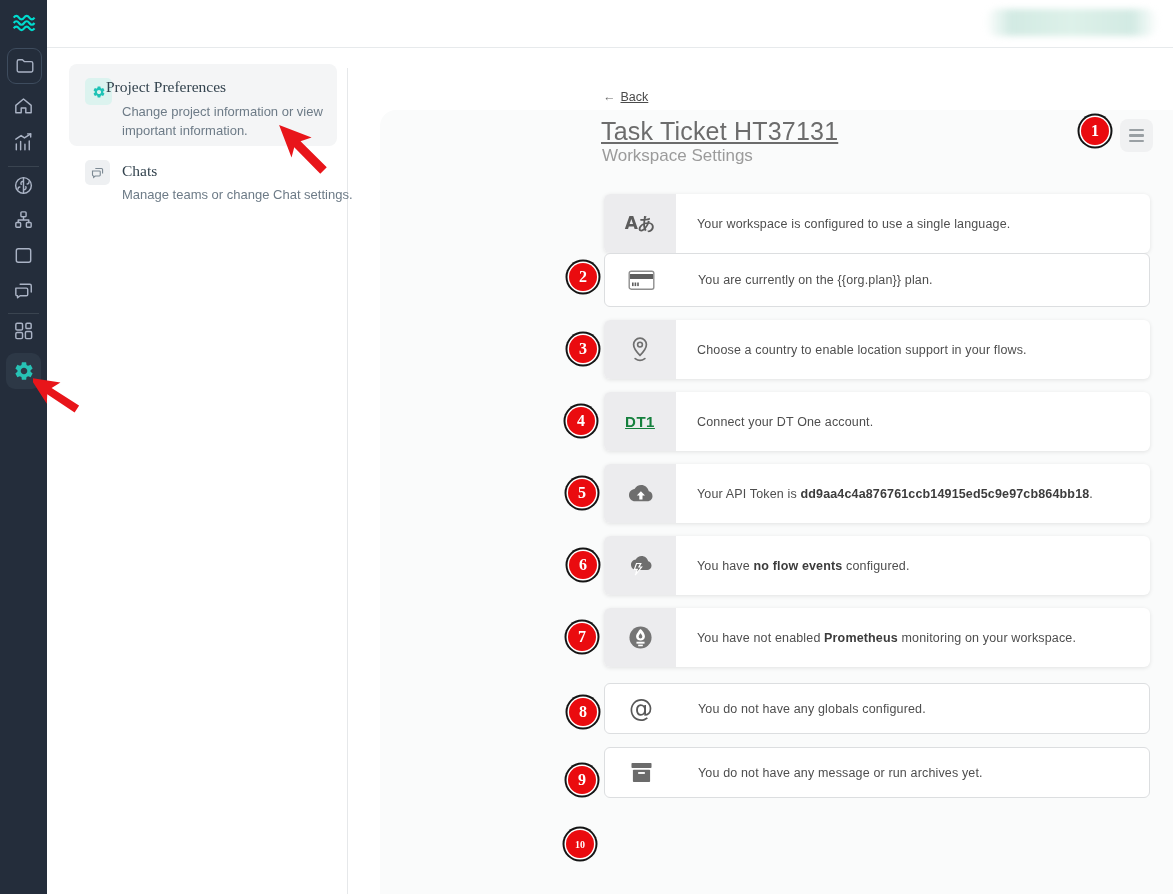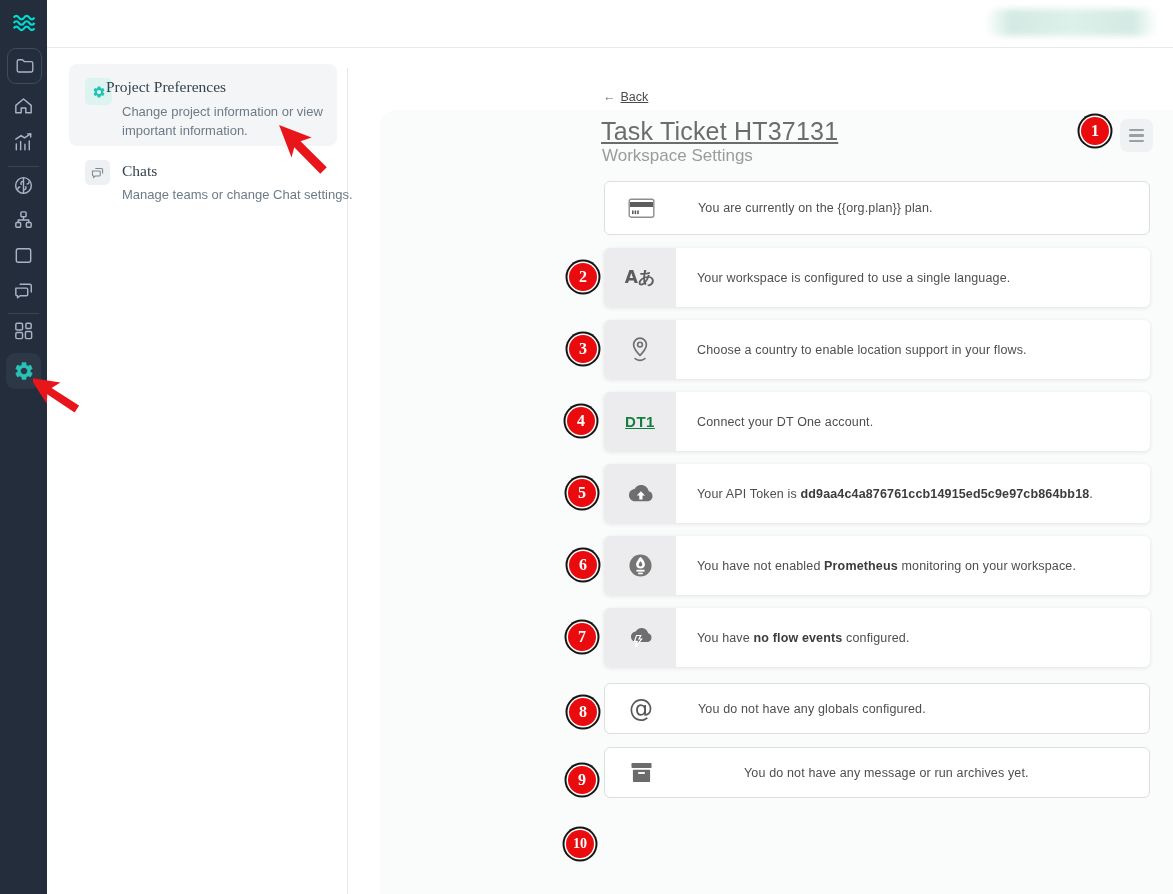--- a/index.html
+++ b/index.html
@@ -58,21 +58,21 @@
   .shadowed .iconbox{background:#ececee;border-radius:6px 0 0 6px;}
   .card-text{margin-left:21px;font-size:12.5px;color:#4e4e4e;letter-spacing:.15px;}
   .card-text b{color:#3c3c3c;}
   .glyph{color:#5c5c5c;font-weight:bold;}
   .glyph.translate{font-family:"DejaVu Sans",sans-serif;font-size:17px;}
   .glyph.dtone{font-size:15px;letter-spacing:.5px;color:#15803d;text-decoration:underline;}
   .glyph.atsign{font-family:"DejaVu Sans",sans-serif;font-size:24px;font-weight:normal;color:#585858;}
   .c1{height:54px;}
   .c2to8{height:59px;margin-top:13px;}
   .c9{height:51px;margin-top:16px;}
-  .c10{height:51px;margin-top:13px;gap:46px;}
+  .c10{height:51px;margin-top:13px;}
 
   
   .circle{position:absolute;width:28px;height:28px;border-radius:50%;background:#ea0b0f;
           box-shadow:0 0 0 1.5px #ffffff,0 0 0 3.5px #141414;
           color:#fff;font-family:"Liberation Serif","DejaVu Serif",serif;font-weight:bold;font-size:16px;
           display:flex;align-items:center;justify-content:center;}
   .arrow{position:absolute;}
 </style>
 </head>
 <body>
@@ -194,42 +194,42 @@
   <div class="page-subtitle">Workspace Settings</div>
 
   <div class="menu-btn">
     <i></i>
       <i></i>
       <i></i>
   </div>
 
   <div class="cards">
 
+    <div class="card shadowed c2to8">
+      <div class="iconbox">
+        <span class="glyph translate">Aあ</span>
+      </div>
+      <div class="card-text"><span>Your workspace is configured to use a single language.</span><b></b><span></span></div>
+    </div>
+
     <div class="card boxed c1">
       <div class="iconbox">
         <svg width="27" height="21" viewBox="0 0 27 21">
           <rect x="1.2" y="1.2" width="24.6" height="18" rx="2" fill="#fff" stroke="#8e8e8e" stroke-width="1.4"></rect>
           <rect x="2" y="4" width="23" height="5" fill="#5e5e5e"></rect>
           <rect x="4" y="12.5" width="1.6" height="3.6" fill="#5e5e5e"></rect>
           <rect x="6.6" y="12.5" width="1.6" height="3.6" fill="#5e5e5e"></rect>
           <rect x="9.2" y="12.5" width="1.6" height="3.6" fill="#5e5e5e"></rect>
         </svg>
       </div>
       <div class="card-text"><span>You are currently on the {{org.plan}} plan.</span><b></b><span></span></div>
     </div>
 
     <div class="card shadowed c2to8">
       <div class="iconbox">
-        <span class="glyph translate">Aあ</span>
-      </div>
-      <div class="card-text"><span>Your workspace is configured to use a single language.</span><b></b><span></span></div>
-    </div>
-
-    <div class="card shadowed c2to8">
-      <div class="iconbox">
         <svg width="24" height="27" viewBox="0 0 24 27">
           <path d="M12,2.2 C8.4,2.2 5.6,5 5.6,8.6 C5.6,13.2 12,19.4 12,19.4 C12,19.4 18.4,13.2 18.4,8.6 C18.4,5 15.6,2.2 12,2.2 Z" fill="none" stroke="#6f6f6f" stroke-width="1.7"></path>
           <circle cx="12" cy="8.6" r="2.4" fill="none" stroke="#6f6f6f" stroke-width="1.6"></circle>
           <path d="M7.2,22.6 q4.8,3.4 9.6,0" fill="none" stroke="#6f6f6f" stroke-width="1.7" stroke-linecap="round"></path>
         </svg>
       </div>
       <div class="card-text"><span>Choose a country to enable location support in your flows.</span><b></b><span></span></div>
     </div>
 
 
@@ -241,43 +241,43 @@
     </div>
 
     <div class="card shadowed c2to8">
       <div class="iconbox">
         <svg width="27" height="21" viewBox="0 0 27 21">
           <path d="M21.8,8.3 C21,4.7 17.9,2 14.2,2 C11.3,2 8.8,3.6 7.5,6.1 C4.4,6.4 2,9 2,12.2 C2,15.5 4.7,18.2 8,18.2 H20.5 C23.3,18.2 25.5,16 25.5,13.2 C25.5,10.6 23.9,8.6 21.8,8.3 Z" fill="#6e6e6e"></path>
           <path d="M13.9,8.3 L9.8,12.4 H12.3 V16.6 H15.5 V12.4 H18 Z" fill="#ffffff"></path>
         </svg>
       </div>
       <div class="card-text"><span>Your API Token is </span><b>dd9aa4c4a876761ccb14915ed5c9e97cb864bb18</b><span>.</span></div>
+    </div>
+
+    <div class="card shadowed c2to8">
+      <div class="iconbox">
+        <svg width="26" height="23" viewBox="0 0 26 23">
+          <path d="M21.2,7.3 C20.5,4.2 17.8,2 14.6,2 C12.1,2 9.9,3.4 8.8,5.5 C6.1,5.8 4,8 4,10.8 C4,13.7 6.4,16 9.3,16 H20.2 C22.6,16 24.5,14.1 24.5,11.7 C24.5,9.4 23.1,7.6 21.2,7.3 Z" fill="#6e6e6e"></path>
+          <path d="M9.5,9.5 L13.8,9.5 L11.9,13 L14.6,13 L8.2,21.2 L10.3,15.4 L7.4,15.4 Z" fill="#6e6e6e" stroke="#ffffff" stroke-width="1.2"></path>
+        </svg>
+      </div>
+      <div class="card-text"><span>You have </span><b>no flow events</b><span> configured.</span></div>
     </div>
 
     <div class="card shadowed c2to8">
       <div class="iconbox">
         <svg width="25" height="25" viewBox="0 0 26 26">
           <circle cx="13" cy="13" r="11.5" fill="#757575"></circle>
           <path d="M13,4.2 C13,4.2 17.6,7.9 17.6,11.9 C17.6,14.5 15.5,16.2 13,16.2 C10.5,16.2 8.4,14.5 8.4,11.9 C8.4,9.6 9.9,8.4 10.6,6.9 C11.2,5.7 13,4.2 13,4.2 Z" fill="#ffffff"></path>
           <path d="M13,8.6 C13,8.6 14.9,10.6 14.9,12.2 A1.9,1.9 0 0 1 11.1,12.2 C11.1,10.7 13,8.6 13,8.6 Z" fill="#757575"></path>
           <rect x="8.8" y="17.4" width="8.4" height="2" fill="#ffffff"></rect>
           <rect x="10.6" y="20.4" width="4.8" height="1.7" fill="#ffffff"></rect>
         </svg>
       </div>
       <div class="card-text"><span>You have not enabled </span><b>Prometheus</b><span> monitoring on your workspace.</span></div>
-    </div>
-
-    <div class="card shadowed c2to8">
-      <div class="iconbox">
-        <svg width="26" height="23" viewBox="0 0 26 23">
-          <path d="M21.2,7.3 C20.5,4.2 17.8,2 14.6,2 C12.1,2 9.9,3.4 8.8,5.5 C6.1,5.8 4,8 4,10.8 C4,13.7 6.4,16 9.3,16 H20.2 C22.6,16 24.5,14.1 24.5,11.7 C24.5,9.4 23.1,7.6 21.2,7.3 Z" fill="#6e6e6e"></path>
-          <path d="M9.5,9.5 L13.8,9.5 L11.9,13 L14.6,13 L8.2,21.2 L10.3,15.4 L7.4,15.4 Z" fill="#6e6e6e" stroke="#ffffff" stroke-width="1.2"></path>
-        </svg>
-      </div>
-      <div class="card-text"><span>You have </span><b>no flow events</b><span> configured.</span></div>
     </div>
 
     <div class="card boxed c9">
       <div class="iconbox">
         <span class="glyph atsign">@</span>
       </div>
       <div class="card-text"><span>You do not have any globals configured.</span><b></b><span></span></div>
     </div>
 
     <div class="card boxed c10">
@@ -294,21 +294,21 @@
 
   <div class="circle" style="left:1081px;top:117px">1</div>
   <div class="circle" style="left:569px;top:263px">2</div>
   <div class="circle" style="left:569px;top:335px">3</div>
   <div class="circle" style="left:567px;top:407px">4</div>
   <div class="circle" style="left:568px;top:479px">5</div>
   <div class="circle" style="left:569px;top:551px">6</div>
   <div class="circle" style="left:568px;top:623px">7</div>
   <div class="circle" style="left:569px;top:698px">8</div>
   <div class="circle" style="left:568px;top:766px">9</div>
-  <div class="circle" style="left:566px;top:830px;font-size:14px">10</div>
+  <div class="circle" style="left:566px;top:830px;font-size:10px">10</div>
 
   <svg class="arrow" style="left:278px;top:124px" width="52" height="52" viewBox="0 0 48 48">
     <path d="M1,1 L31,12.5 L20.8,16 L45,40 L39,46 L15,21.5 L12.5,31 Z" fill="#e8151a"></path>
   </svg>
   <svg class="arrow" style="left:33px;top:372px" width="46" height="46" viewBox="0 0 48 48">
     <path d="M1,1 L31,12.5 L20.8,16 L45,40 L39,46 L15,21.5 L12.5,31 Z" fill="#e8151a" transform="rotate(-12 23 23)"></path>
   </svg>
 
 </div>
 

